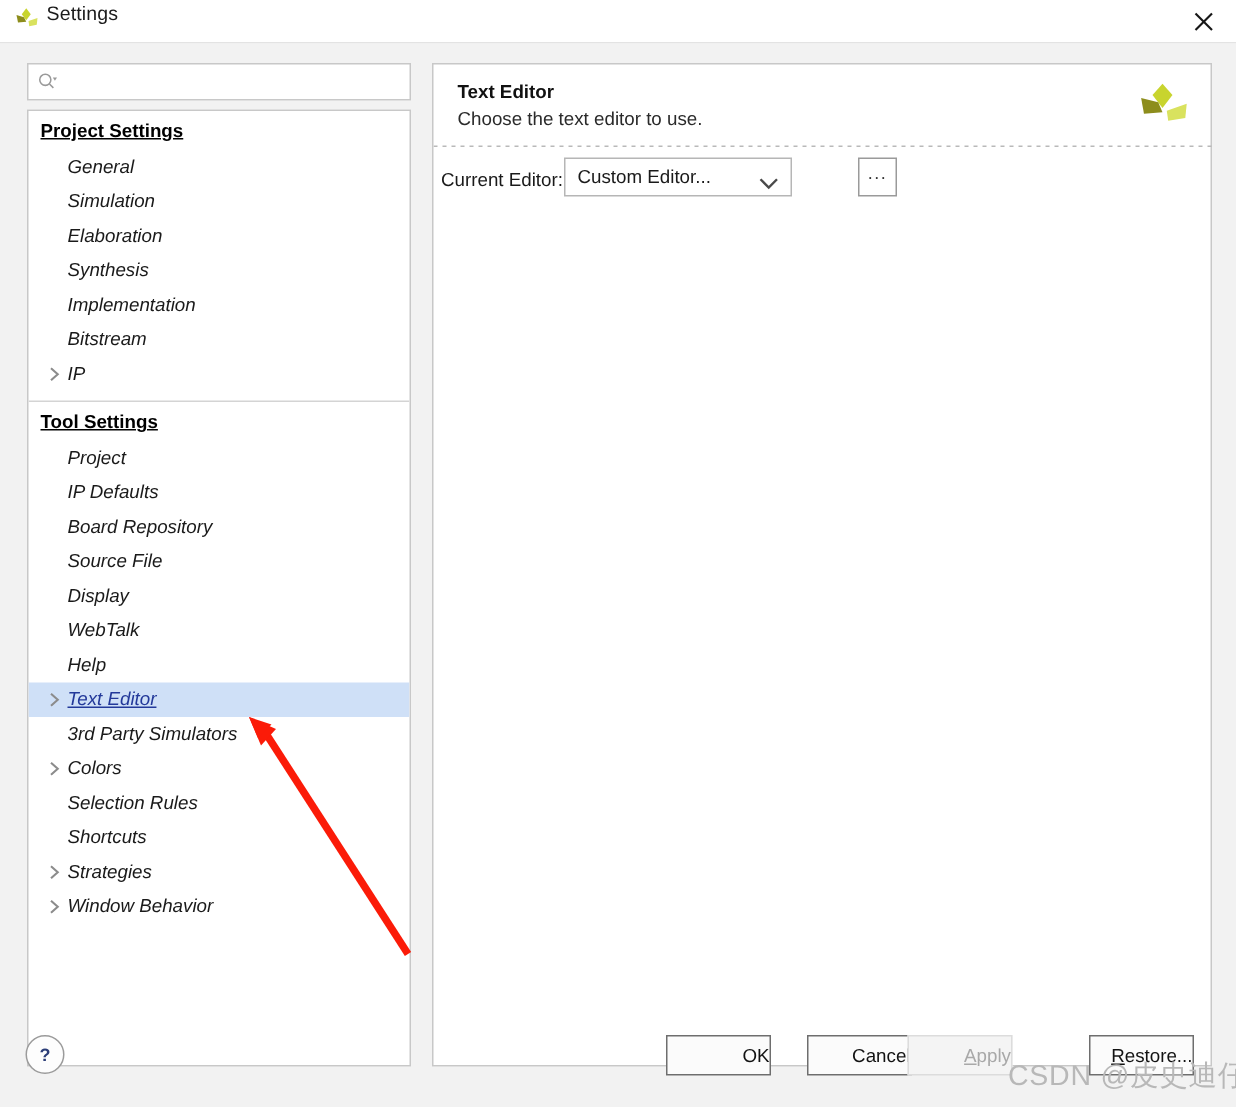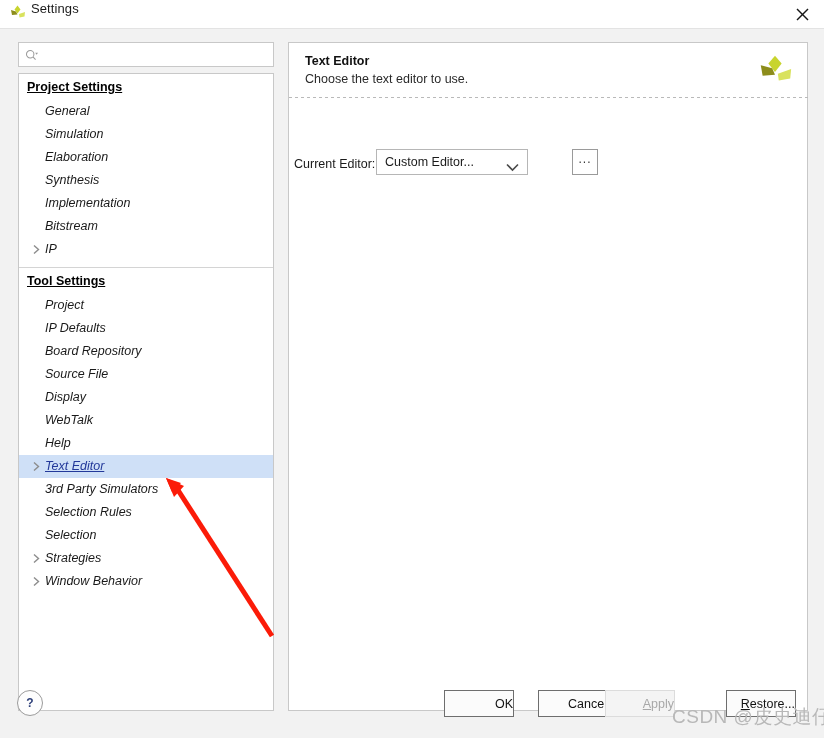--- a/index.html
+++ b/index.html
@@ -118,21 +118,21 @@
     width: 40px; height: 38px;
   }
   #panel-divider {
     position: absolute; left: 0; top: 54px; width: 520px; height: 1px;
     background-image: linear-gradient(to right, #b9b9b9 0 3px, transparent 3px 6px);
     background-size: 6px 1px;
     background-repeat: repeat-x;
   }
 
   #editor-row {
-    position: absolute; left: 0; top: 62px; width: 520px; height: 30px; margin-top: 44px;
+    position: absolute; left: 0; top: 62px; width: 520px; height: 30px;
   }
   #editor-label {
     position: absolute; left: 5px; top: 8px;
     font-size: 12.5px; color: #1a1a1a;
   }
   #editor-select {
     position: absolute; left: 87px; top: 0px;
     width: 152px; height: 26px;
     background: #fff;
     border: 1px solid #b6b6b6;
@@ -258,22 +258,27 @@
       <div class="nav-item"><span class="nav-label">Source File</span></div>
       <div class="nav-item"><span class="nav-label">Display</span></div>
       <div class="nav-item"><span class="nav-label">WebTalk</span></div>
       <div class="nav-item"><span class="nav-label">Help</span></div>
       <div class="nav-item selected"><span class="chev">
           <svg width="9" height="11" viewBox="0 0 9 11">
             <polyline points="2,1.5 6.5,5.5 2,9.5" fill="none" stroke="#8c8c8c" stroke-width="1.4"></polyline>
           </svg>
         </span><span class="nav-label">Text Editor</span></div>
       <div class="nav-item"><span class="nav-label">3rd Party Simulators</span></div>
+      <div class="nav-item"><span class="chev">
+          <svg width="9" height="11" viewBox="0 0 9 11">
+            <polyline points="2,1.5 6.5,5.5 2,9.5" fill="none" stroke="#8c8c8c" stroke-width="1.4"></polyline>
+          </svg>
+        </span><span class="nav-label">Colors</span></div>
       <div class="nav-item"><span class="nav-label">Selection Rules</span></div>
-      <div class="nav-item"><span class="nav-label">Selection</span></div>
+      <div class="nav-item"><span class="nav-label">Shortcuts</span></div>
       <div class="nav-item"><span class="chev">
           <svg width="9" height="11" viewBox="0 0 9 11">
             <polyline points="2,1.5 6.5,5.5 2,9.5" fill="none" stroke="#8c8c8c" stroke-width="1.4"></polyline>
           </svg>
         </span><span class="nav-label">Strategies</span></div>
       <div class="nav-item"><span class="chev">
           <svg width="9" height="11" viewBox="0 0 9 11">
             <polyline points="2,1.5 6.5,5.5 2,9.5" fill="none" stroke="#8c8c8c" stroke-width="1.4"></polyline>
           </svg>
         </span><span class="nav-label">Window Behavior</span></div>

